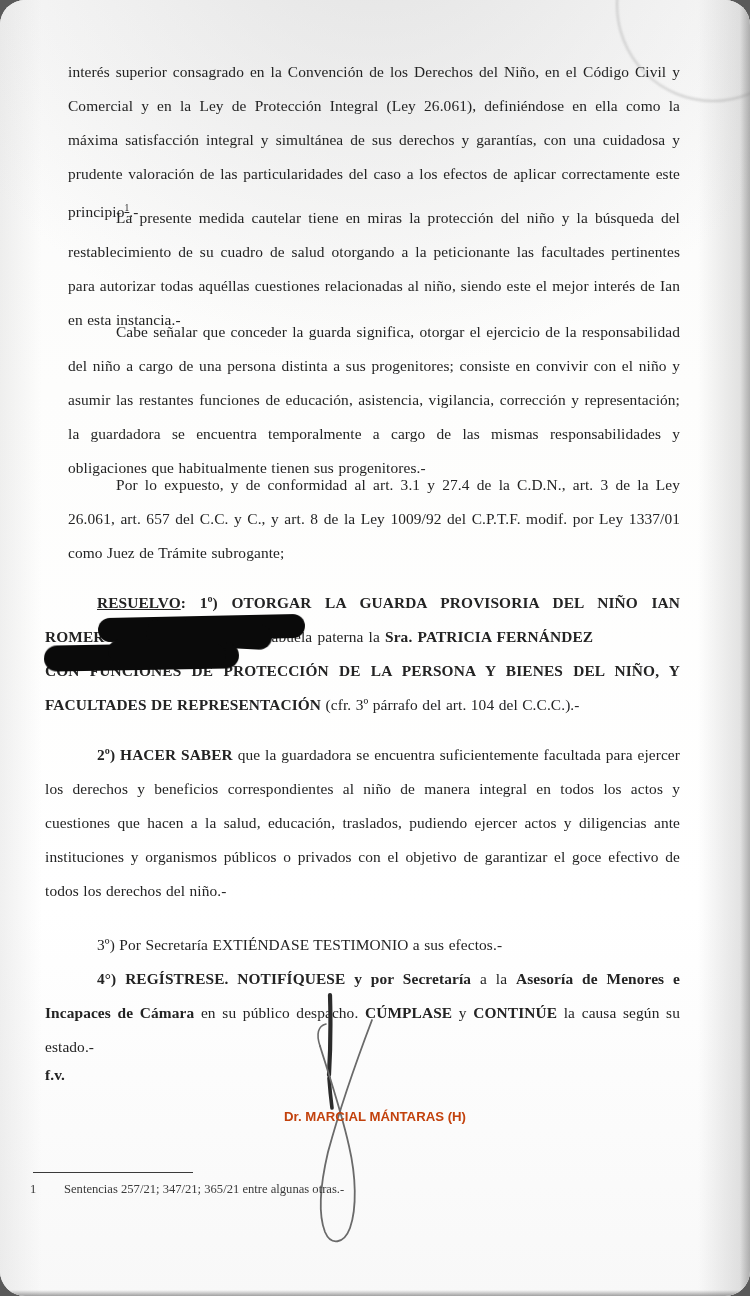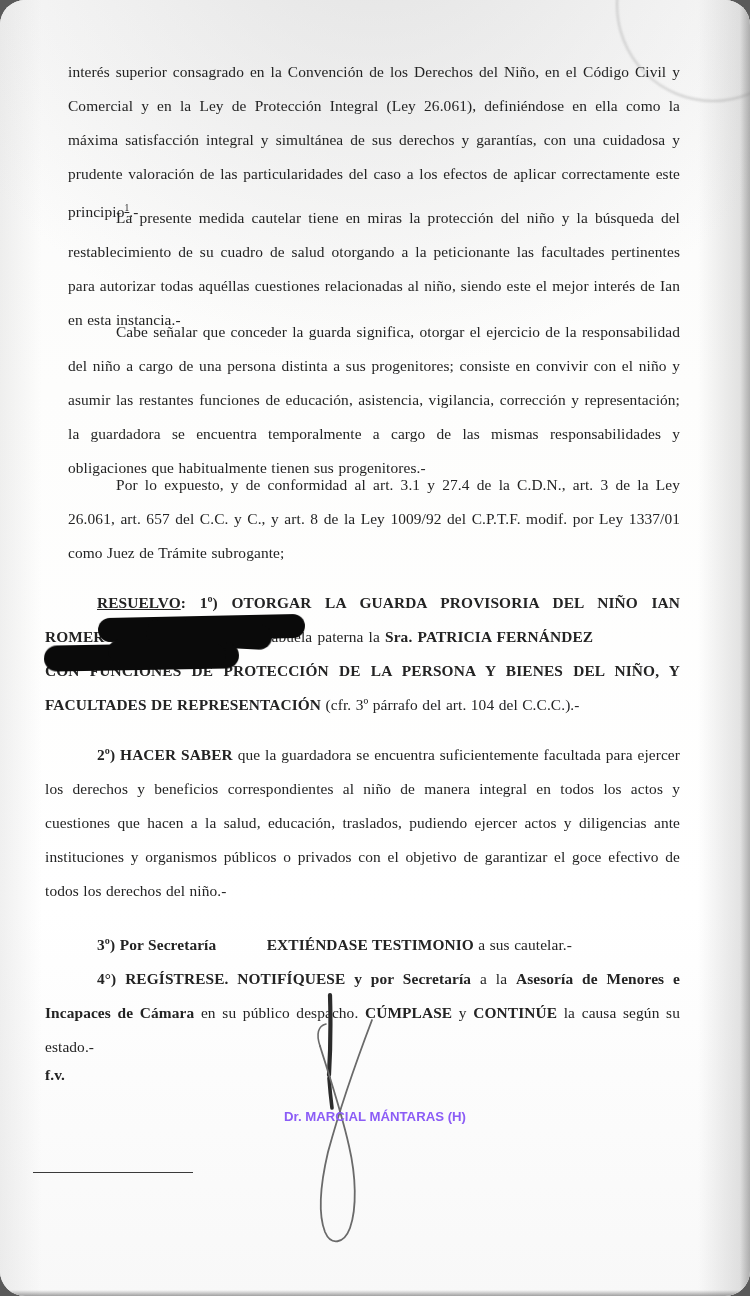--- a/index.html
+++ b/index.html
@@ -99,21 +99,21 @@
   #signature-block {
     position: absolute;
     left: 0;
     top: 1108px;
     width: 750px;
     text-align: center;
     font-family: "Liberation Sans", "DejaVu Sans", sans-serif;
     font-size: 13.2px;
     font-weight: bold;
     line-height: 18px;
-    color: #8b5cf6;
+    color: #c2410c;
   }
 
   #footnote-rule {
     position: absolute;
     left: 33px;
     top: 1172px;
     width: 160px;
     height: 0;
     border-top: 1.6px solid #3a3a3a;
   }
@@ -140,21 +140,21 @@
   <div id="corner-curl"></div>
   <div id="right-edge"></div>
 
   <div id="content">
       <div class="para body" style="top: 55px;"><span>interés superior consagrado en la Convención de los Derechos del Niño, en el Código Civil y Comercial y en la Ley de Protección Integral (Ley 26.061), definiéndose en ella como la máxima satisfacción integral y simultánea de sus derechos y garantías, con una cuidadosa y prudente valoración de las particularidades del caso a los efectos de aplicar correctamente este principio</span><span class="sup" style="text-decoration: underline;">1</span><span>.-</span></div>
       <div class="para body indent" style="top: 201px;"><span>La presente medida cautelar tiene en miras la protección del niño y la búsqueda del restablecimiento de su cuadro de salud otorgando a la peticionante las facultades pertinentes para autorizar todas aquéllas cuestiones relacionadas al niño, siendo este el mejor interés de Ian en esta instancia.-</span></div>
       <div class="para body indent" style="top: 315px;"><span>Cabe señalar que conceder la guarda significa, otorgar el ejercicio de la responsabilidad del niño a cargo de una persona distinta a sus progenitores; consiste en convivir con el niño y asumir las restantes funciones de educación, asistencia, vigilancia, corrección y representación; la guardadora se encuentra temporalmente a cargo de las mismas responsabilidades y obligaciones que habitualmente tienen sus progenitores.-</span></div>
       <div class="para body indent" style="top: 468px;"><span>Por lo expuesto, y de conformidad al art. 3.1 y 27.4 de la C.D.N., art. 3 de la Ley 26.061, art. 657 del C.C. y C., y art. 8 de la Ley 1009/92 del C.P.T.F.  modif. por Ley 1337/01 como Juez de Trámite subrogante;</span></div>
       <div class="para reso indent-lg" style="top: 586px;"><span style="font-weight: bold; text-decoration: underline;">RESUELVO</span><span style="font-weight: bold;">: </span><span style="font-weight: bold;">1º) OTORGAR LA GUARDA PROVISORIA DEL NIÑO IAN ROMERO -</span><span style="color: transparent; font-weight: bold;">&nbsp;&nbsp;&nbsp;&nbsp;&nbsp;&nbsp;&nbsp;&nbsp;&nbsp;&nbsp;&nbsp;&nbsp;&nbsp;&nbsp;&nbsp;&nbsp;&nbsp;&nbsp;&nbsp;&nbsp;</span><span>- a su abuela paterna la </span><span style="font-weight: bold;">Sra. PATRICIA FERNÁNDEZ</span><span> </span><span style="color: transparent; font-weight: bold;">&nbsp;&nbsp;&nbsp;&nbsp;&nbsp;&nbsp;&nbsp;&nbsp;&nbsp;&nbsp;&nbsp;&nbsp;&nbsp;&nbsp;&nbsp;&nbsp;</span><span style="font-weight: bold;"> CON FUNCIONES DE PROTECCIÓN DE LA PERSONA Y BIENES DEL NIÑO, Y FACULTADES DE REPRESENTACIÓN</span><span> (cfr. 3º párrafo del art. 104 del C.C.C.).-</span></div>
       <div class="para reso indent-lg" style="top: 738px;"><span style="font-weight: bold;">2º) HACER   SABER</span><span> que la guardadora se encuentra suficientemente facultada para ejercer los derechos y beneficios correspondientes al niño de manera integral en todos los actos y cuestiones que hacen a la salud, educación, traslados, pudiendo ejercer actos y diligencias ante instituciones y organismos públicos o privados con el objetivo de garantizar el goce efectivo de todos los derechos del niño.-</span></div>
-      <div class="para reso indent-lg" style="top: 928px;"><span style="font-weight: bold;">3º) Por Secretaría </span><span style="font-weight: bold; margin-left: 46px;">EXTIÉNDASE TESTIMONIO</span><span> a sus cautelar.-</span></div>
+      <div class="para reso indent-lg" style="top: 928px;"><span style="font-weight: normal;">3º) Por Secretaría </span><span style="font-weight: normal;">EXTIÉNDASE TESTIMONIO</span><span> a sus efectos.-</span></div>
       <div class="para reso indent-lg" style="top: 962px;"><span style="font-weight: bold;">4°) REGÍSTRESE. NOTIFÍQUESE y por Secretaría</span><span> a la </span><span style="font-weight: bold;">Asesoría de Menores e Incapaces de Cámara</span><span> en su público despacho. </span><span style="font-weight: bold;">CÚMPLASE</span><span> y </span><span style="font-weight: bold;">CONTINÚE</span><span> la causa según su estado.-</span></div>
       <div class="para reso" style="top: 1058px; font-weight: bold;"><span>f.v.</span></div>
     </div>
 
   <div id="redaction-layer">
       <div class="redact" style="left: 98px; top: 616px; width: 207px; height: 24px; transform: rotate(-1.2deg); background: rgb(10, 10, 10);"></div>
       <div class="redact" style="left: 146px; top: 622px; width: 126px; height: 25px; transform: rotate(3deg); background: rgb(10, 10, 10);"></div>
       <div class="redact" style="left: 44px; top: 644px; width: 195px; height: 26px; transform: rotate(-1deg); background: rgb(10, 10, 10);"></div>
       <div class="redact" style="left: 108px; top: 641px; width: 118px; height: 24px; transform: rotate(2deg); background: rgb(10, 10, 10);"></div>
     </div>
@@ -166,15 +166,18 @@
              C 331 1246, 344 1244, 350 1228 C 357 1208, 356 1176, 349 1146
              C 341 1110, 328 1072, 320 1046" stroke="#6a6a6a" stroke-width="1.8" fill="none" stroke-linecap="round"></path>
     <path d="M320 1046 C 316 1034, 318 1026, 326 1024" stroke="#6a6a6a" stroke-width="1.6" fill="none" stroke-linecap="round"></path>
   </svg>
 
   <div id="signature-block">
     <div>Dr. MARCIAL MÁNTARAS (H)</div>
   </div>
 
   <div id="footnote-rule"></div>
+  <div id="footnote">
+    <span class="fn-num">1</span><span>Sentencias 257/21; 347/21; 365/21 entre algunas otras.-</span>
+  </div>
 
   <div id="bottom-edge"></div>
 </div>
 
 </body></html>

